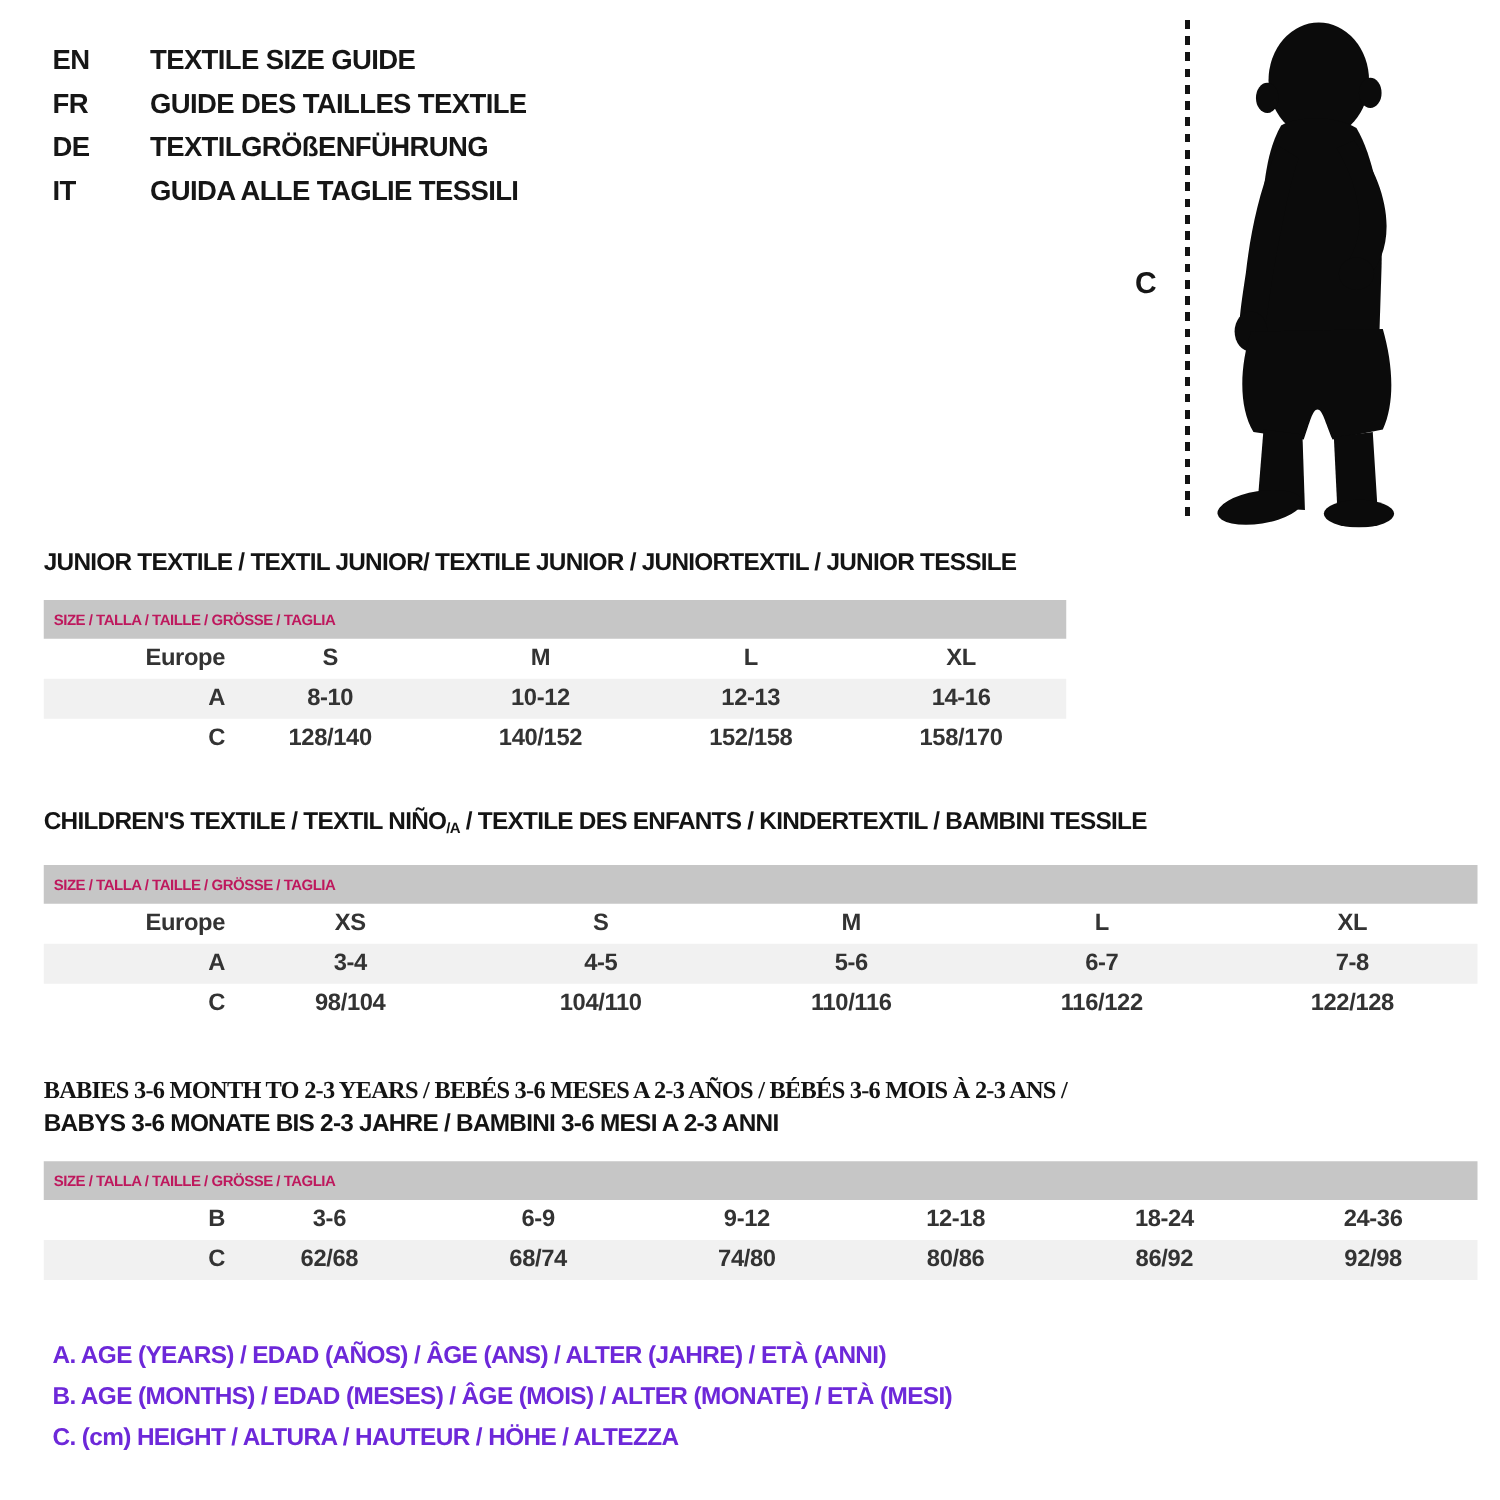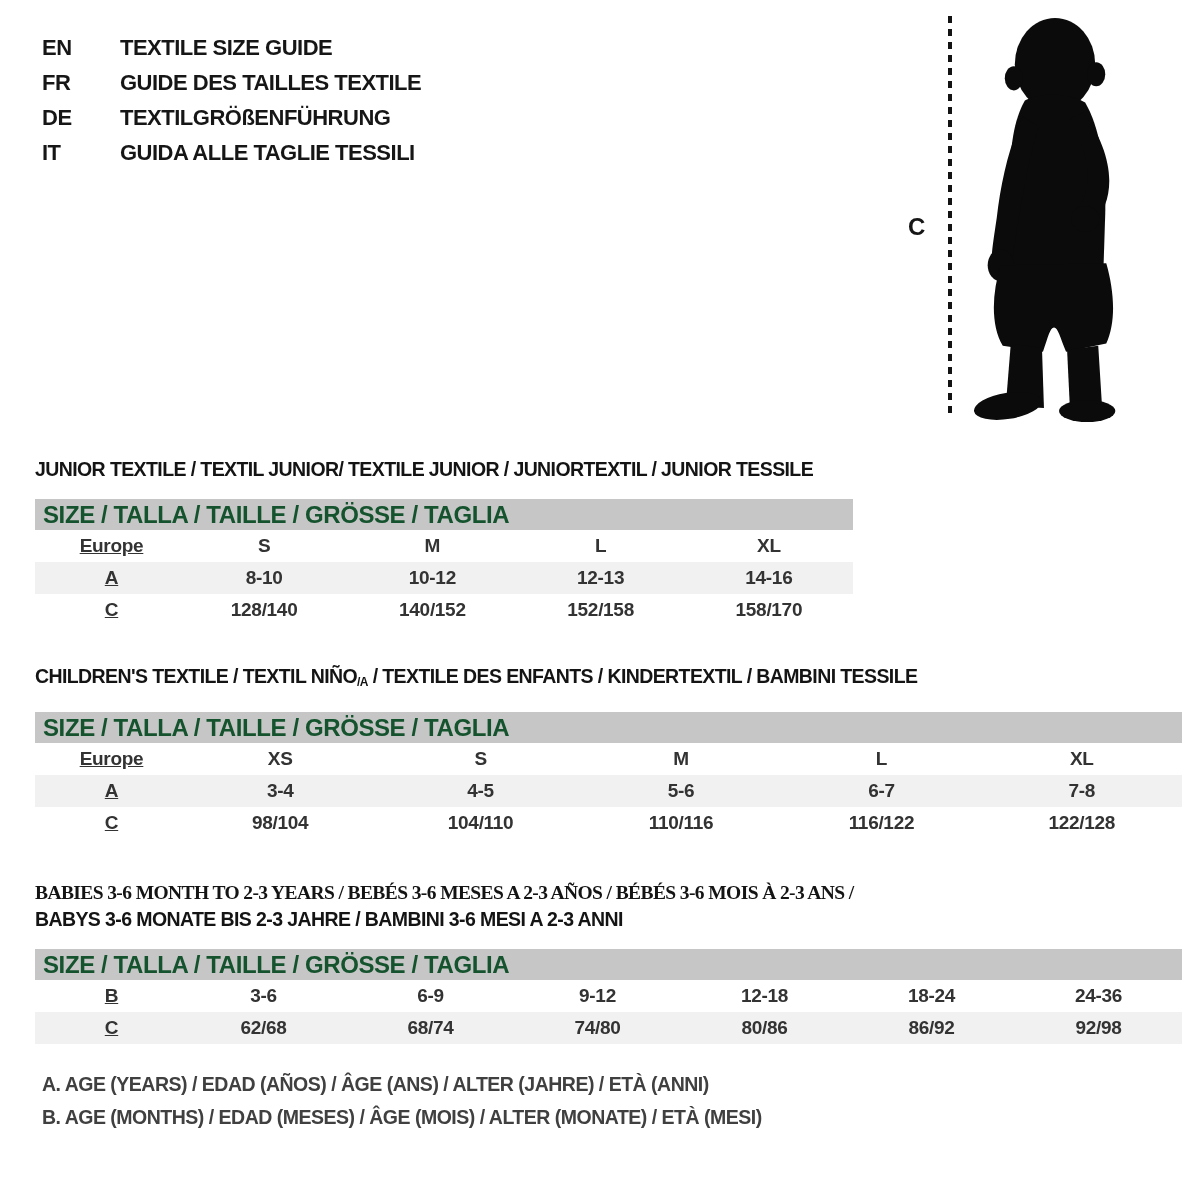--- a/index.html
+++ b/index.html
@@ -13,39 +13,39 @@
   .lang-code { width:78px; }
   .lang-label { white-space:nowrap; }
 
   
   .measure-line { position:absolute; left:948px; top:16px; width:4px; height:400px;
     background:repeating-linear-gradient(to bottom,#131313 0px,#131313 7px,transparent 7px,transparent 13px); }
   .measure-label { position:absolute; left:908px; top:213px; font-size:24px; color:#161616; }
   .silhouette { position:absolute; left:962px; top:12px; width:180px; height:410px; }
 
   
-  .content { position:absolute; left:35px; top:456px; width:1147px; }
+  .content { position:absolute; left:35px; top:437px; width:1147px; }
   .section-title { font-size:19.5px; letter-spacing:-0.6px; color:#141414; white-space:nowrap; line-height:27px; }
   .section-title .subsmall { font-size:12px; vertical-align:-3px; }
   .mb-title { margin-bottom:16px; }
   .gap-1 { margin-top:37px; }
   .gap-2 { margin-top:40px;font-family:Liberation Serif, serif; }
 
-  .size-bar { height:31px; background:#c6c6c6; color:#14532d; font-size:24px; letter-spacing:-0.4px;
+  .size-bar { height:31px; background:#c6c6c6; color:#be185d; font-size:12px; letter-spacing:-0.4px;
     display:flex; align-items:center; padding-left:8px; }
   .table { width:100%; }
   .table.narrow { width:818px; }
   .trow { display:flex; height:32px; align-items:center; font-size:19px; color:#333; letter-spacing:-0.3px; }
   .trow.stripe { background:#f1f1f1; }
-  .tlabel { width:145px; padding-left:8px; text-align:center; flex:none;text-decoration:underline; }
+  .tlabel { width:145px; padding-left:8px; text-align:right; flex:none; }
   .tcell { flex:1; text-align:center; }
 
   
   .legend { position:absolute; left:42px; top:1068px; }
-  .legend-line { font-size:19.5px; line-height:33px; letter-spacing:-0.5px; color:#404040; white-space:nowrap; }
+  .legend-line { font-size:19.5px; line-height:33px; letter-spacing:-0.5px; color:#6d28d9; white-space:nowrap; }
 </style>
 </head>
 <body>
 
 <div class="canvas">
 
   <div class="lang-list">
     <div class="lang-row">
       <span class="lang-code">EN</span>
       <span class="lang-label">TEXTILE SIZE GUIDE</span>
@@ -172,15 +172,16 @@
         <div class="tcell">86/92</div>
         <div class="tcell">92/98</div>
       </div>
     </div>
 
   </div>
 
   <div class="legend">
     <div class="legend-line">A. AGE (YEARS) / EDAD (AÑOS) / ÂGE (ANS) / ALTER (JAHRE) / ETÀ (ANNI)</div>
     <div class="legend-line">B. AGE (MONTHS) / EDAD (MESES) / ÂGE (MOIS) / ALTER (MONATE) / ETÀ (MESI)</div>
+    <div class="legend-line">C. (cm) HEIGHT / ALTURA / HAUTEUR / HÖHE / ALTEZZA</div>
   </div>
 
 </div>
 
 </body></html>

